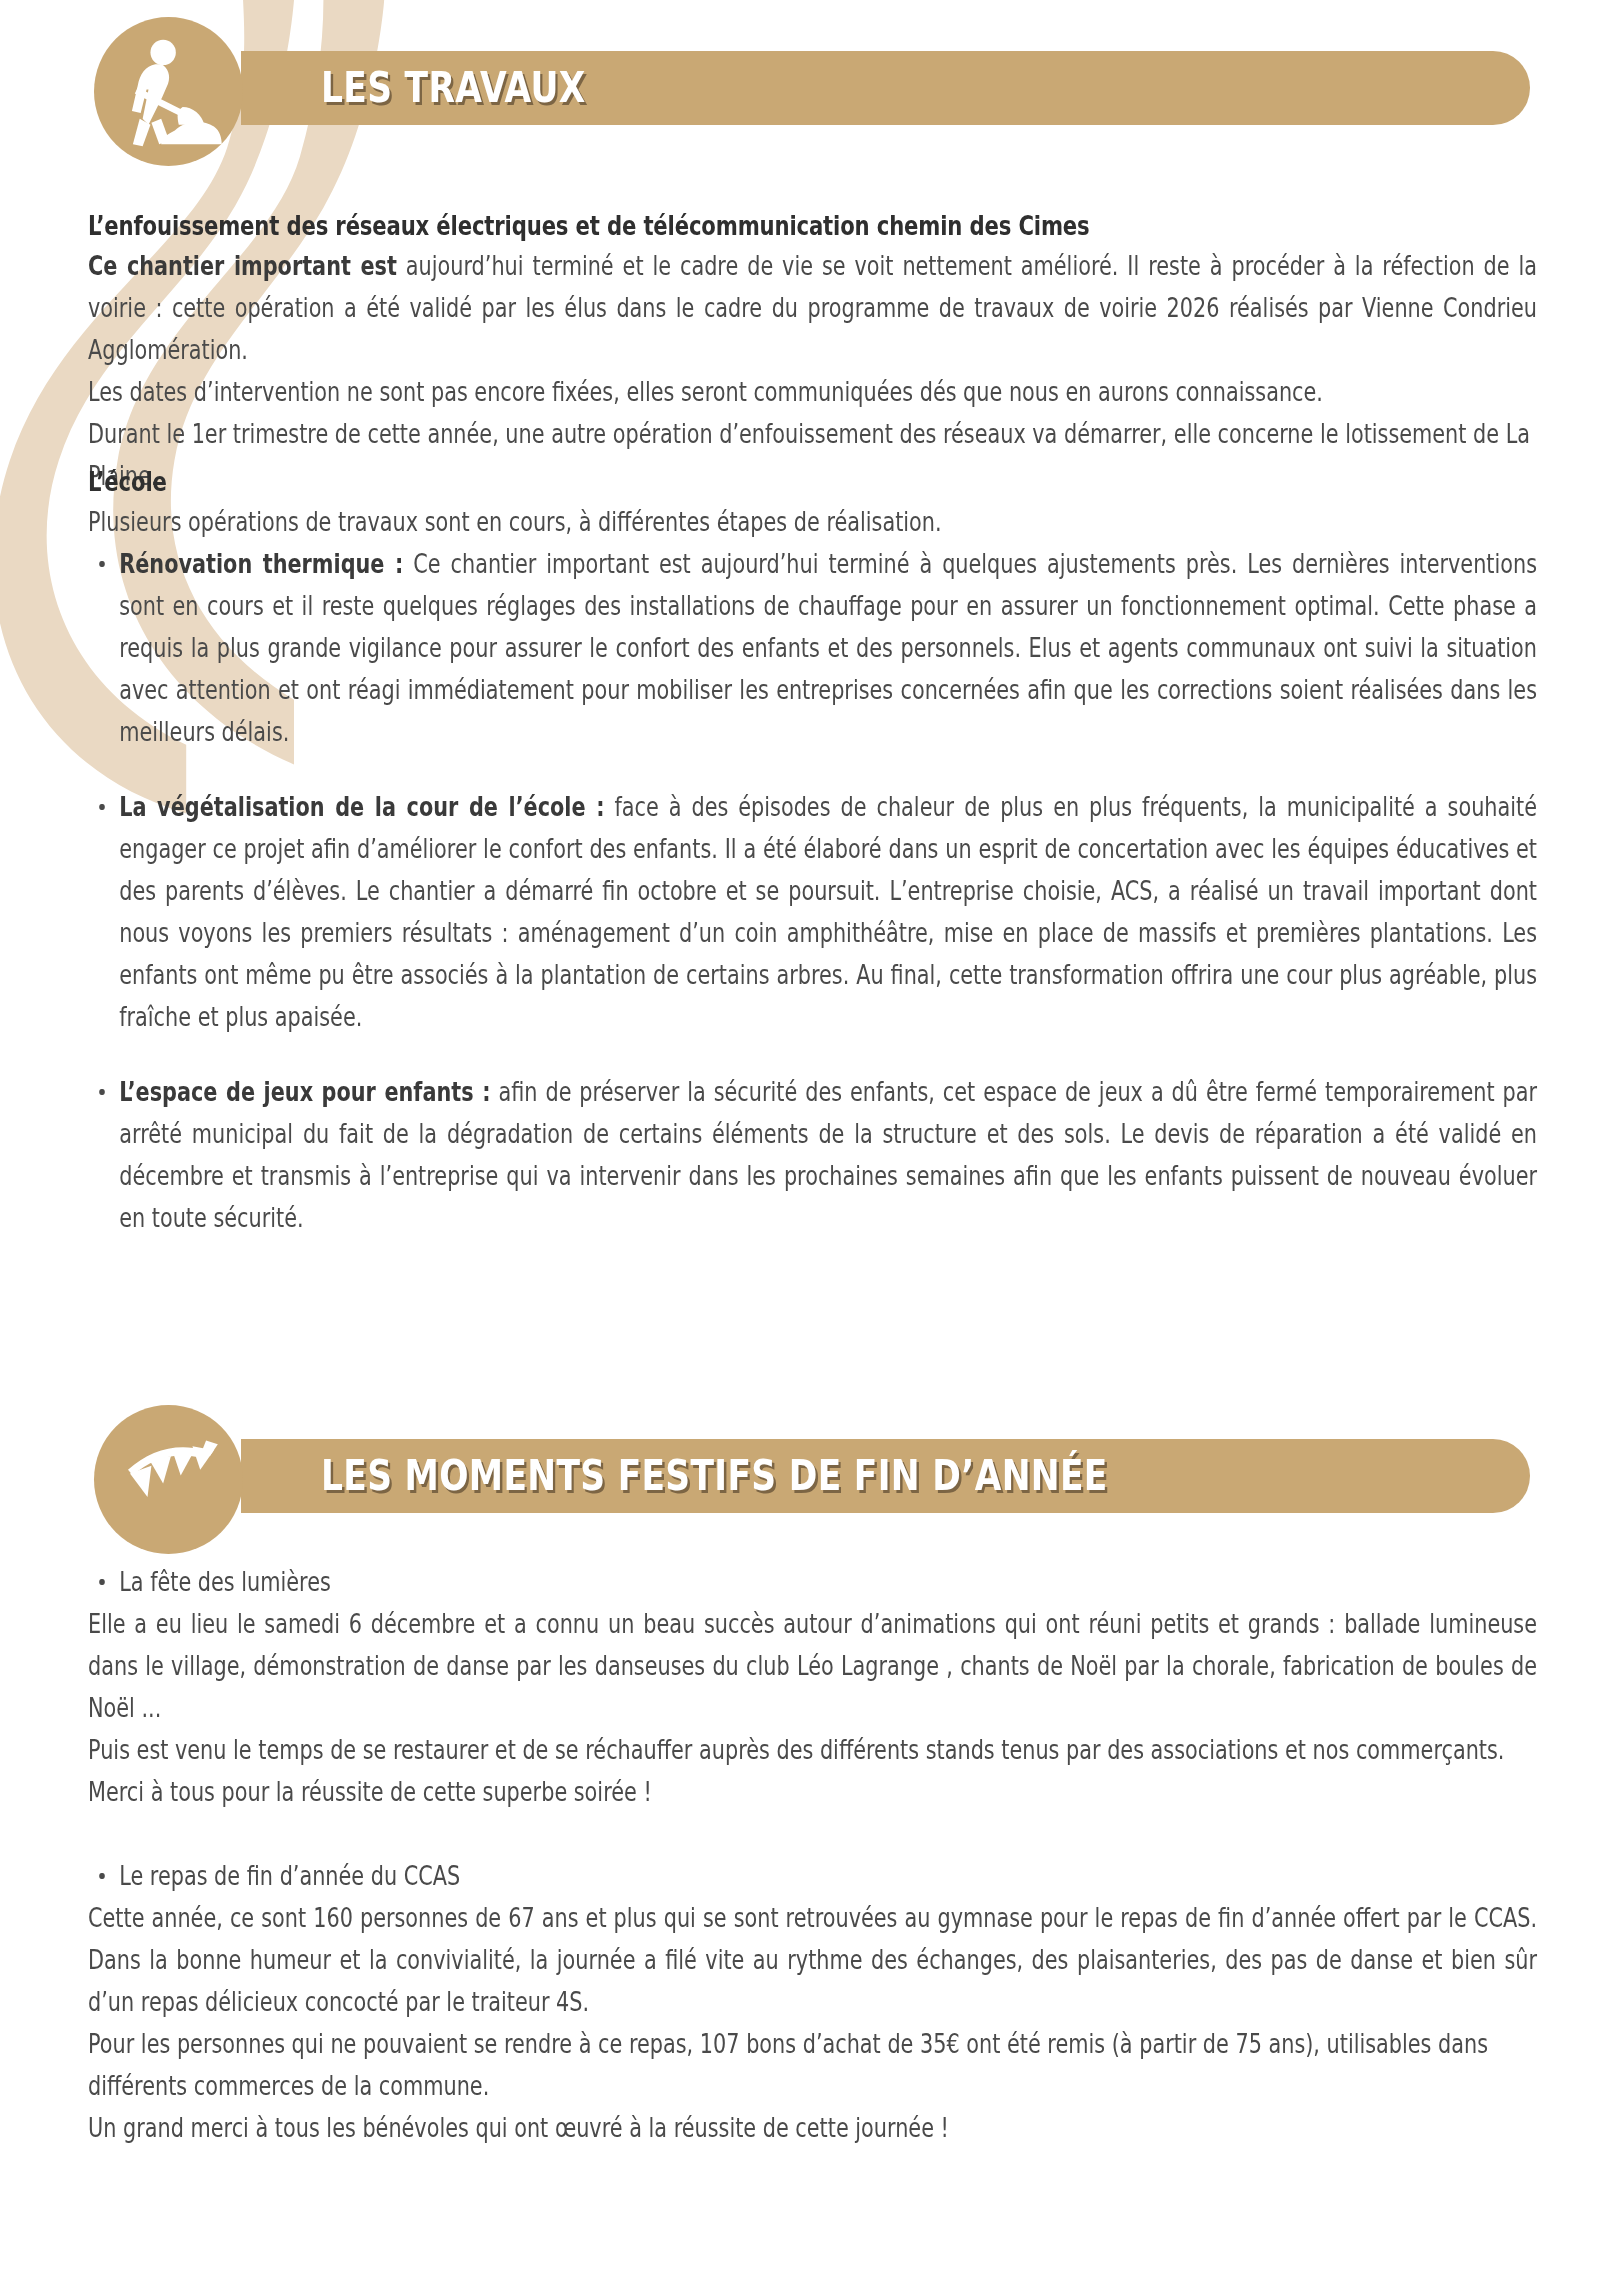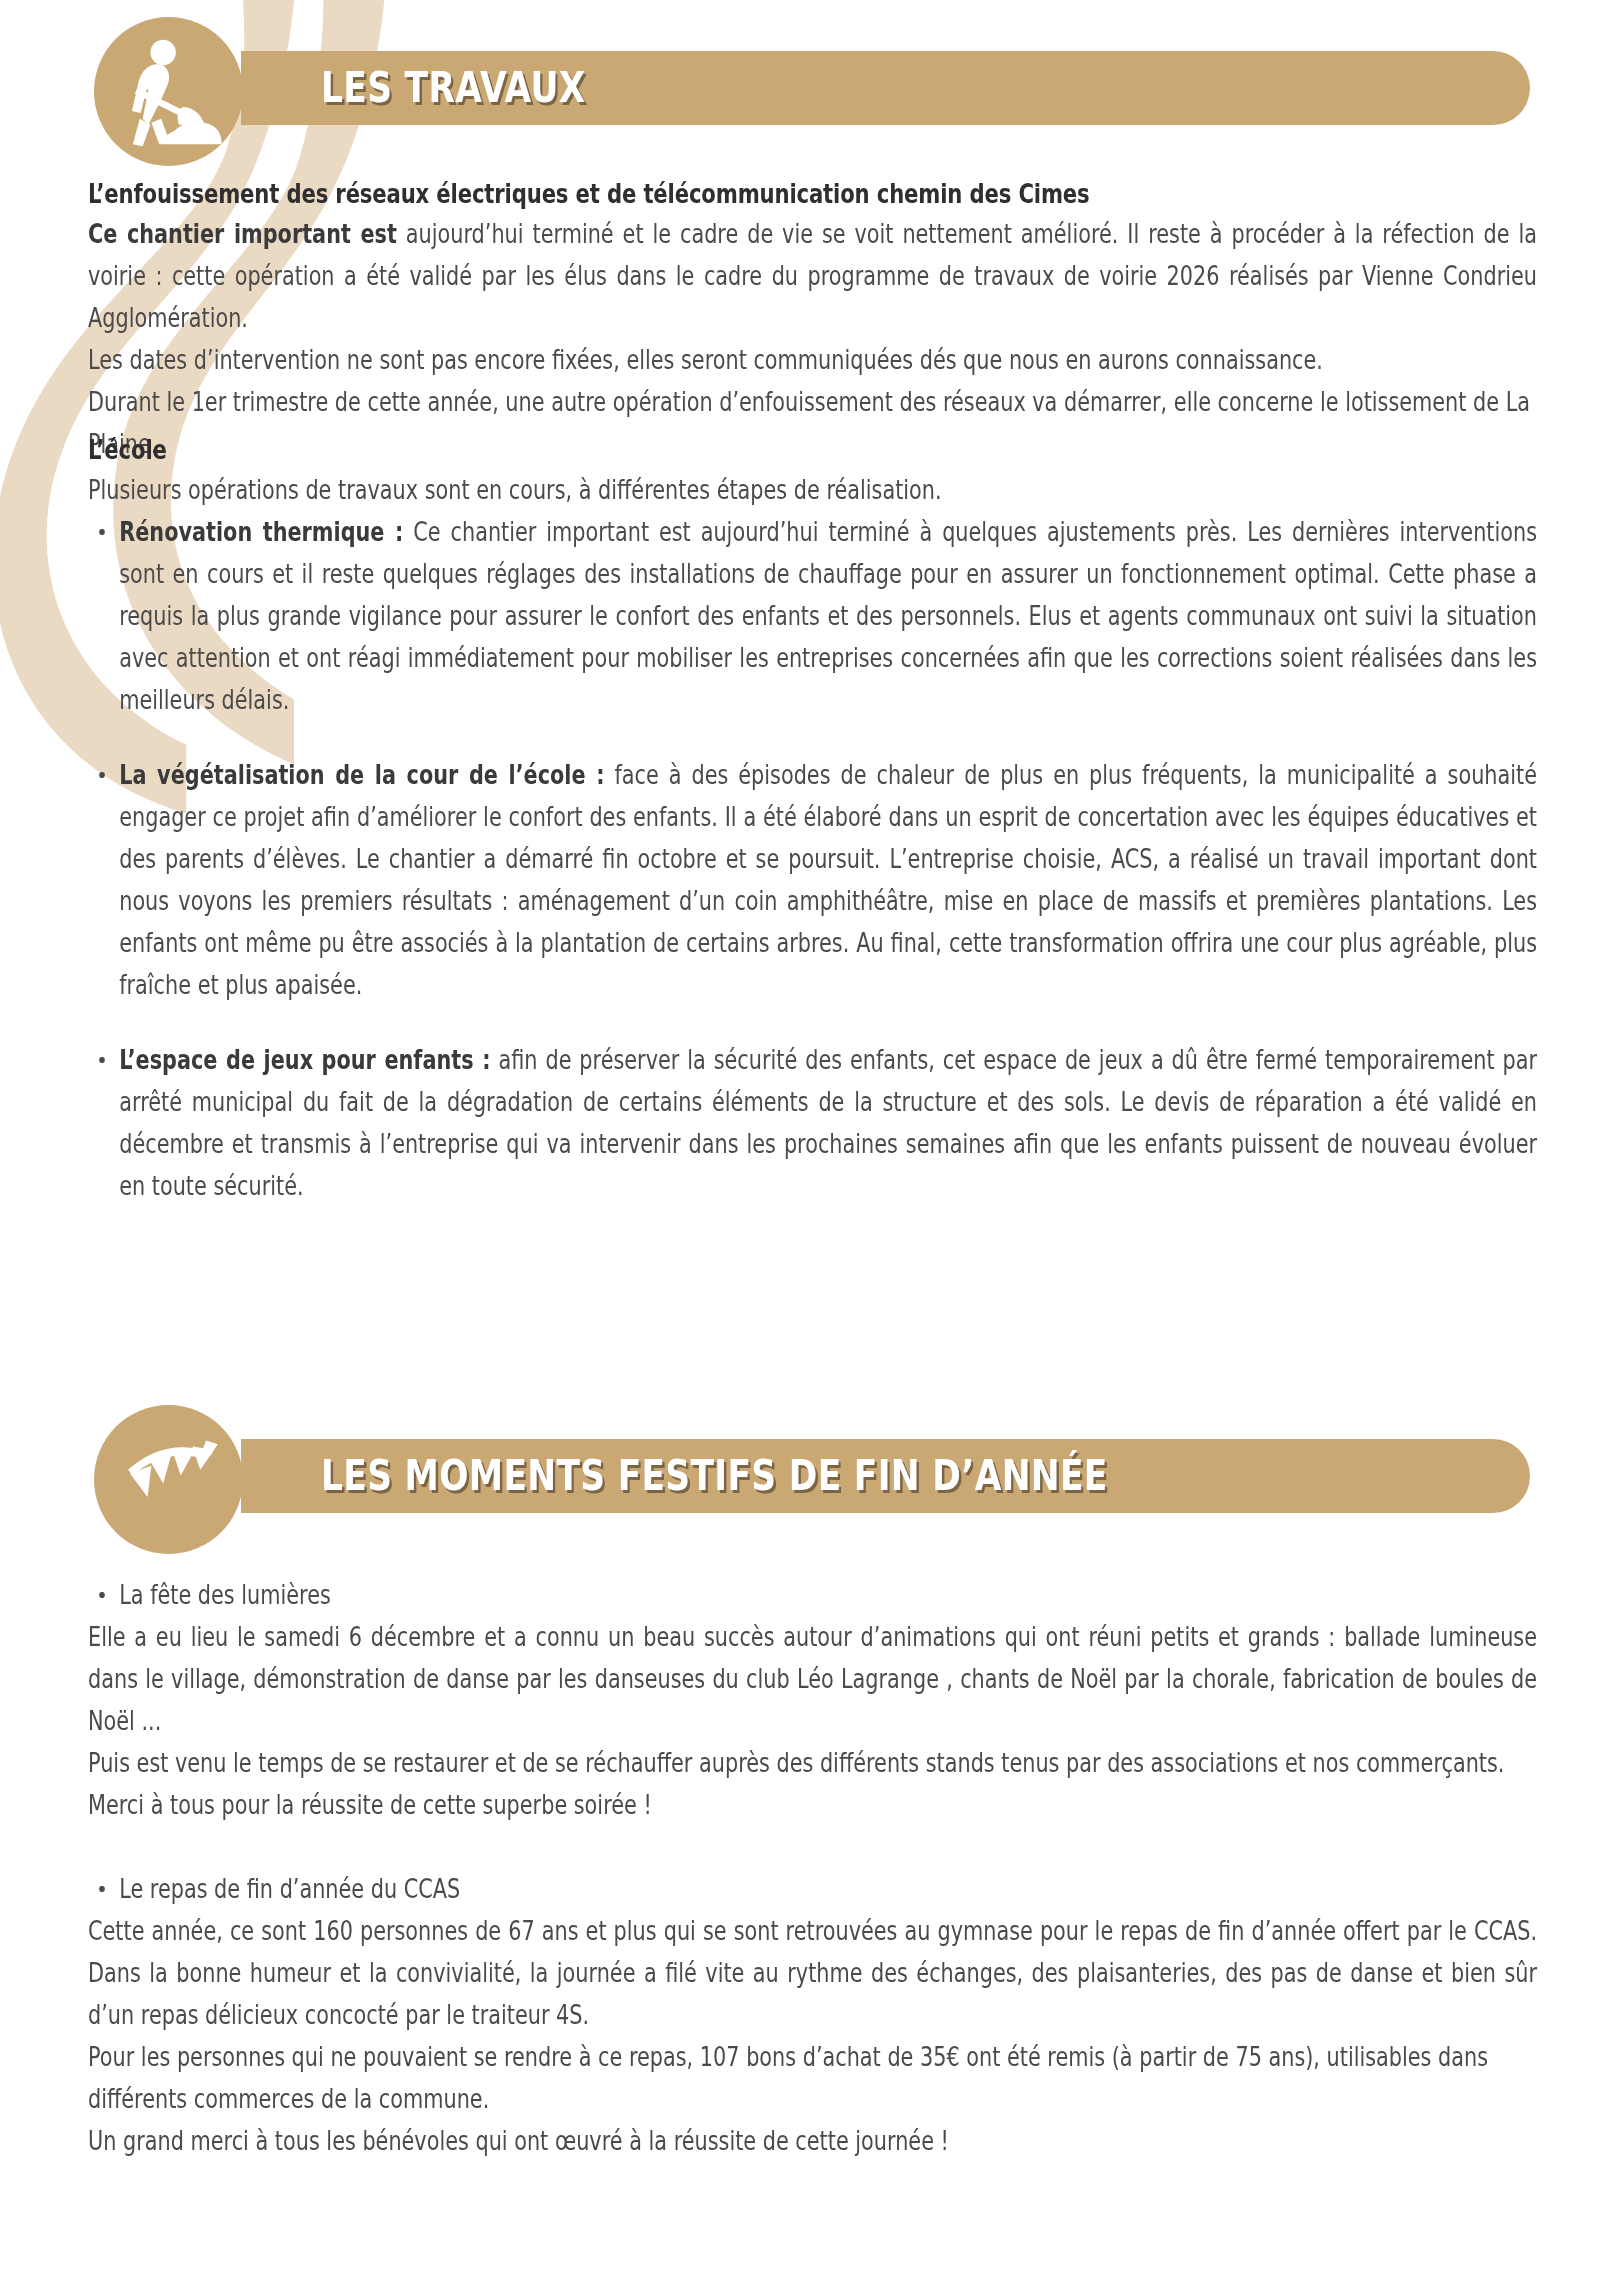--- a/index.html
+++ b/index.html
@@ -148,23 +148,23 @@
   .b-title { font-weight: 700; color: #3a3a3a; }
 
   ul.bullets.plain > li {
     margin-bottom: 0;
     text-align: left;
   }
 
   
   #sec-travaux-text { top: 174px; }
   #sec-ecole       { top: 430px; }
-  #sec-festifs     { top: 1574px; }
-
-  .block { position: absolute; left: 0; width: 1449px; }
+  #sec-festifs     { top: 1529px; }
+
+  .block { position: absolute; left: 0; width: 1449px; margin-top: 32px; }
 </style>
 </head>
 <body>
 
 <div class="page">
 
   <svg class="deco-layer" viewBox="0 0 1654 900" preserveAspectRatio="none">
     <path d="M0,0 L300,0 C300,0 292,120 240,210 C188,300 96,360 60,470
              C24,580 66,700 190,760 L190,830 C20,780 -40,620 10,470
              C60,320 200,250 232,150 C252,86 250,40 248,0 Z" fill="#ead9c3"></path>

